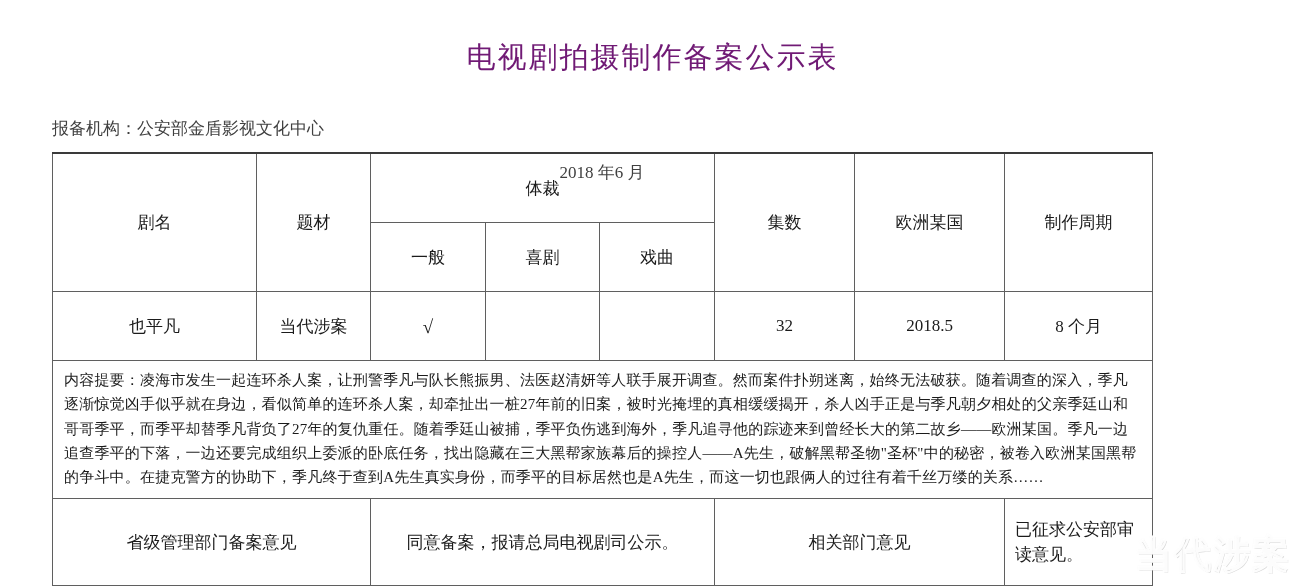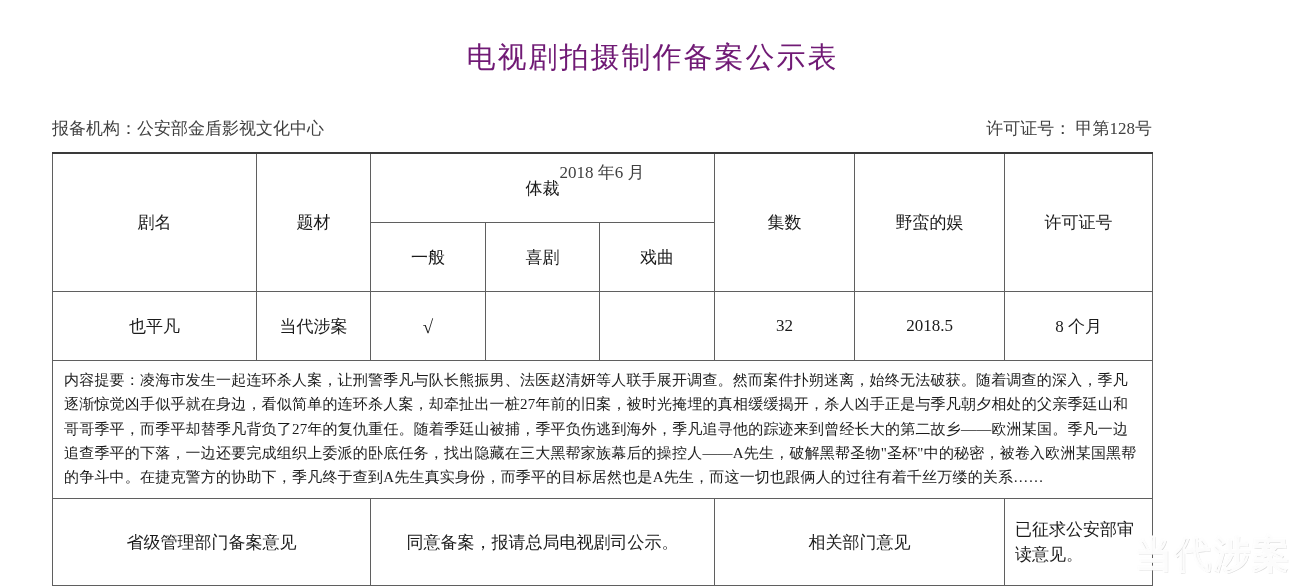--- a/index.html
+++ b/index.html
@@ -136,43 +136,42 @@
 </head>
 <body>
 
 <div class="page">
 
   <div class="doc-title">电视剧拍摄制作备案公示表</div>
 
   <div class="meta-row">
     <span class="meta-left">报备机构：公安部金盾影视文化中心</span>
     <span class="meta-center">2018 年6 月</span>
-    <span class="meta-right">许可证号： 甲第128号</span>
   </div>
 
   <table class="tbl">
     <colgroup>
       <col style="width:204px">
       <col style="width:114px">
       <col style="width:115px">
       <col style="width:114px">
       <col style="width:115px">
       <col style="width:140px">
       <col style="width:150px">
       <col style="width:148px">
     </colgroup>
 
     <tbody>
         <tr>
       <td rowspan="2" class="hdr-tall outer-top">剧名</td>
       <td rowspan="2" class="hdr-tall outer-top">题材</td>
       <td colspan="3" class="h-cell outer-top">体裁</td>
       <td rowspan="2" class="hdr-tall outer-top">集数</td>
-      <td rowspan="2" class="hdr-tall outer-top">野蛮的娱</td>
-      <td rowspan="2" class="hdr-tall outer-top">许可证号</td>
+      <td rowspan="2" class="hdr-tall outer-top">欧洲某国</td>
+      <td rowspan="2" class="hdr-tall outer-top">制作周期</td>
     </tr>
 
     <tr>
       <td class="h-cell">一般</td>
       <td class="h-cell">喜剧</td>
       <td class="h-cell">戏曲</td>
     </tr>
 
     <tr class="data-row">
       <td>也平凡</td>

